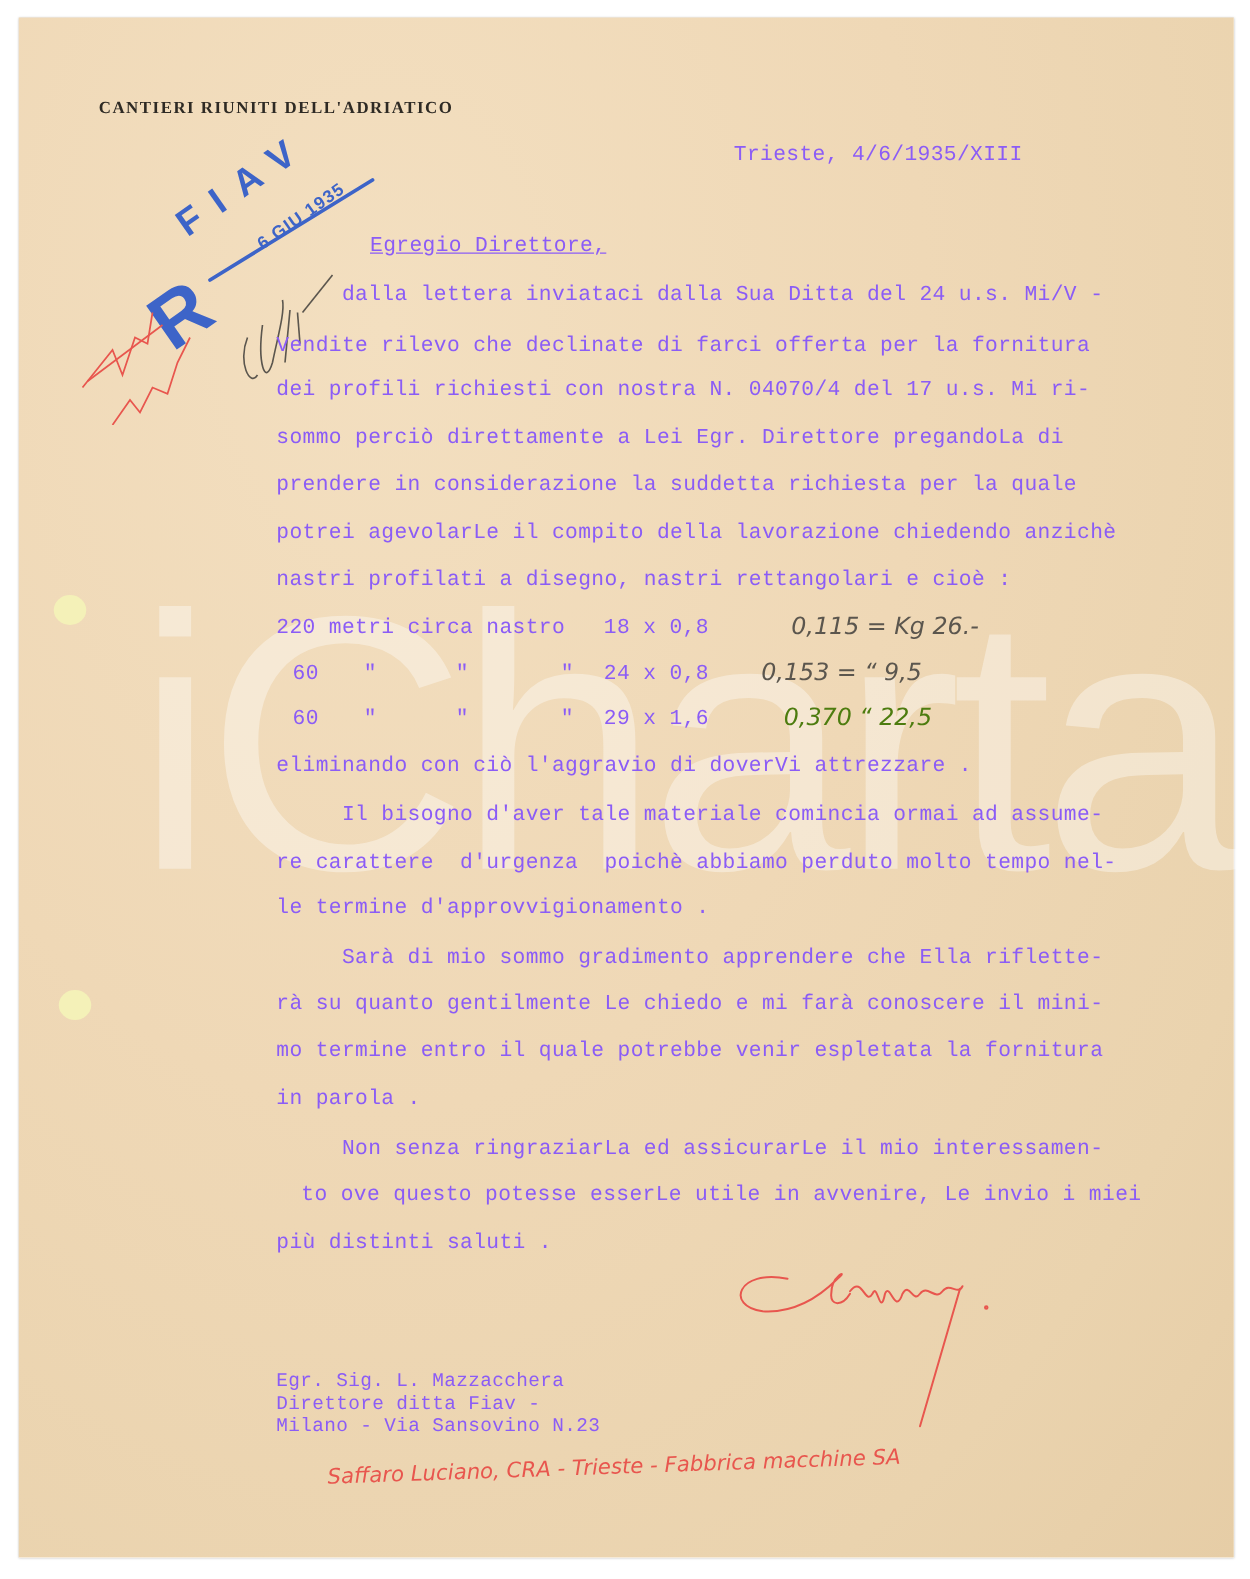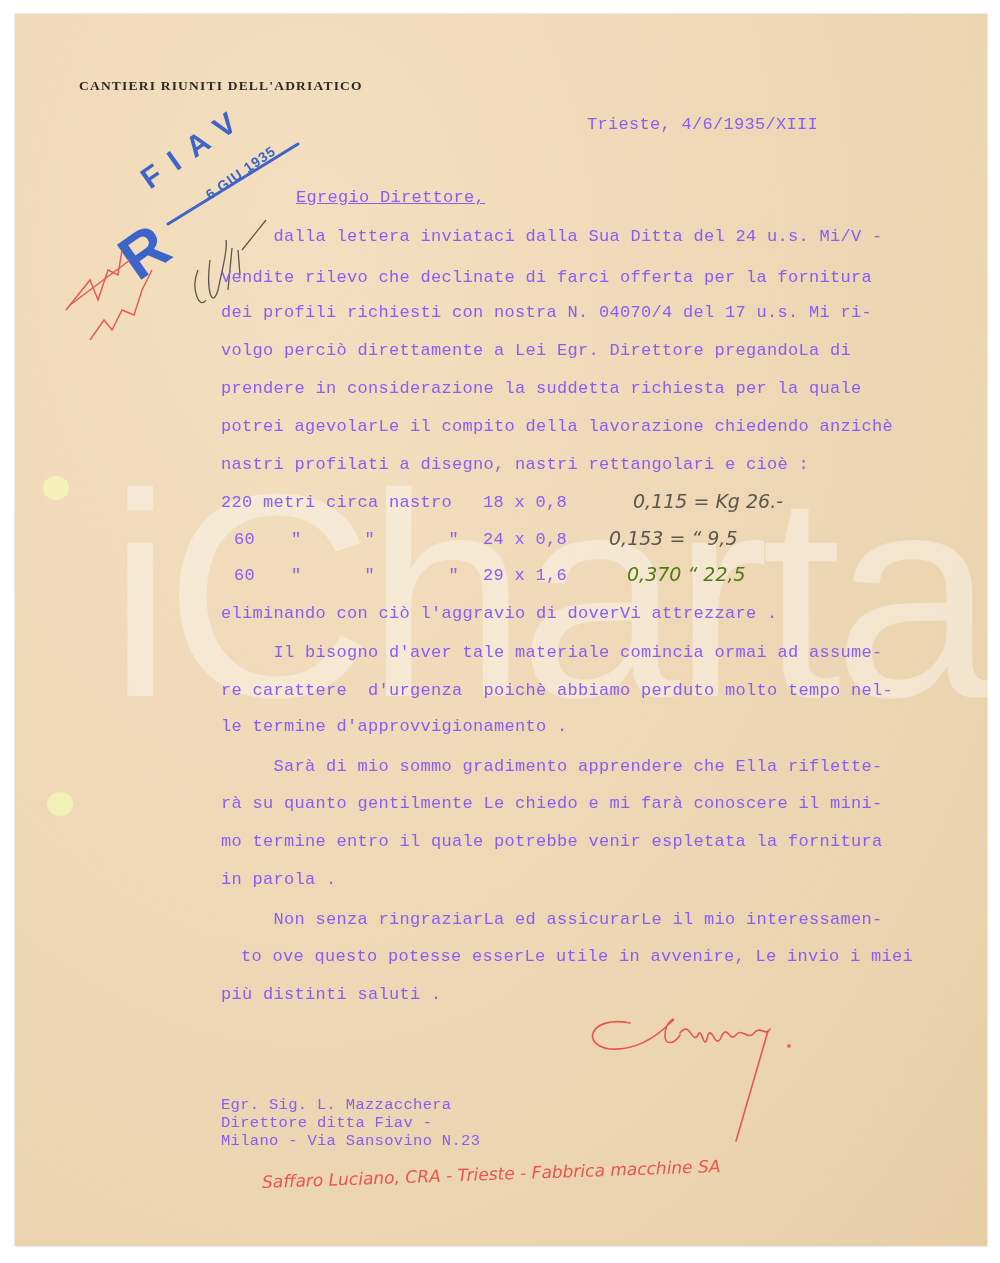--- a/index.html
+++ b/index.html
@@ -73,21 +73,21 @@
     <path d="M40 205 L100 160"></path>
     <path d="M60 240 L74 220 L82 230 L92 210 L104 215 L112 190 L122 170"></path>
   </g>
 </svg>
 
 <div>
   <div class="tw" style="left:296px; top:188px;text-decoration:underline;">Egregio Direttore,</div>
   <div class="tw" style="left:221px; top:227px;">     dalla lettera inviataci dalla Sua Ditta del 24 u.s. Mi/V -</div>
   <div class="tw" style="left:221px; top:248px;margin-top:20px;">Vendite rilevo che declinate di farci offerta per la fornitura</div>
   <div class="tw" style="left:221px; top:303px;">dei profili richiesti con nostra N. 04070/4 del 17 u.s. Mi ri-</div>
-  <div class="tw" style="left:221px; top:341px;">volgo perciò direttamente a Lei Egr. Direttore pregandoLa di</div>
+  <div class="tw" style="left:221px; top:341px;">sommo perciò direttamente a Lei Egr. Direttore pregandoLa di</div>
   <div class="tw" style="left:221px; top:379px;">prendere in considerazione la suddetta richiesta per la quale</div>
   <div class="tw" style="left:221px; top:417px;">potrei agevolarLe il compito della lavorazione chiedendo anzichè</div>
   <div class="tw" style="left:221px; top:455px;">nastri profilati a disegno, nastri rettangolari e cioè :</div>
 </div>
 
 <div>
   <div>
     <div class="tw" style="left:221px; top:493px;">220</div>
     <div class="tw" style="left:263px; top:493px;">metri circa nastro</div>
     <div class="tw" style="left:483px; top:493px;">18 x 0,8</div>

